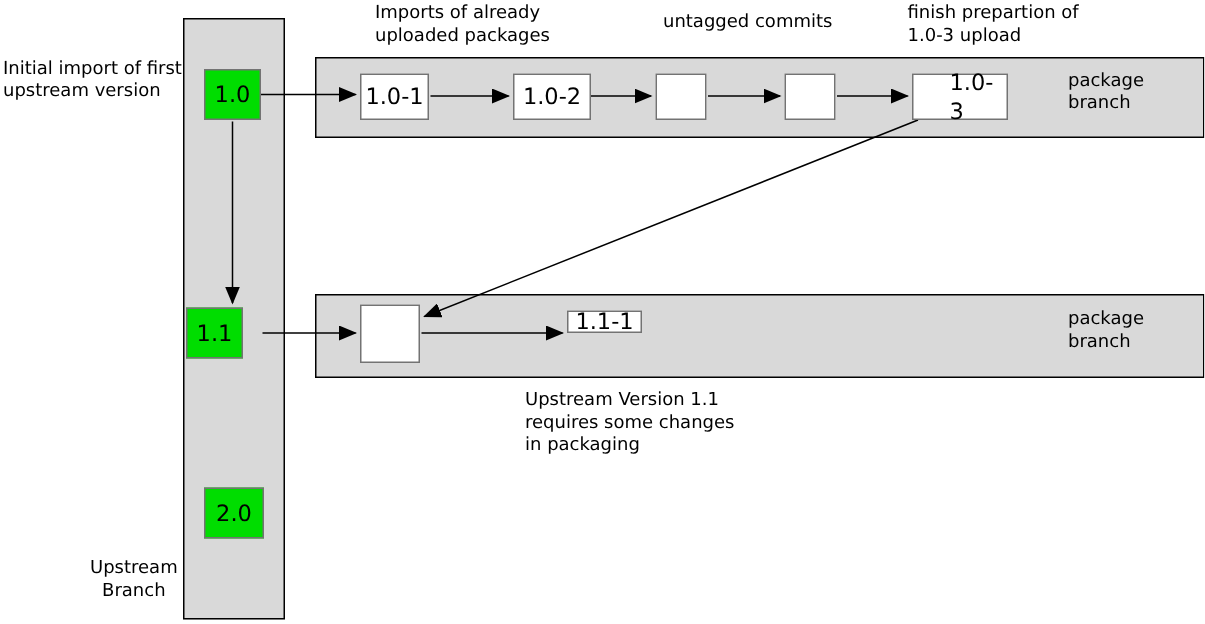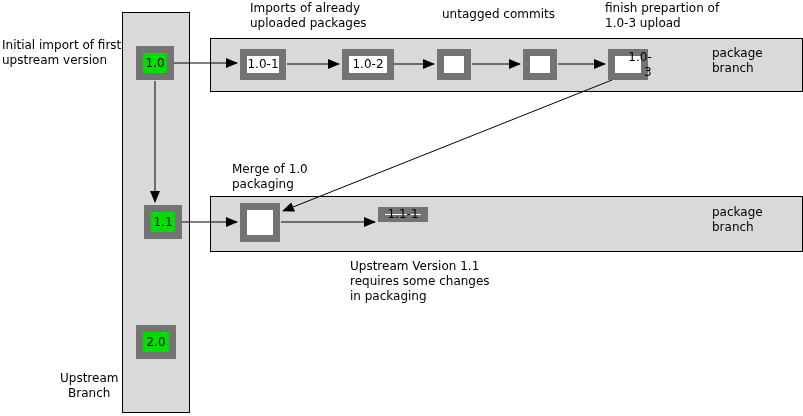--- a/index.html
+++ b/index.html
@@ -24,40 +24,39 @@
   }
   .band-upstream { left: 122px; top: 12px; width: 68px; height: 401px; }
   .band-pkg10    { left: 210px; top: 38px; width: 593px; height: 54px; }
   .band-pkg11    { left: 210px; top: 196px; width: 593px; height: 56px; }
 
   .arrows { position: absolute; left: 0; top: 0; z-index: 2; pointer-events: none; }
   .arrows line { stroke: var(--line, #000); stroke-width: 1; }
 
   .node {
     position: absolute;
-    border: 7px solid #737373;
+    border: 1px solid #737373;
     display: flex;
     align-items: center;
     justify-content: center;
     z-index: 3;
-    font-size: 12px;
-    text-align: right;
+    font-size: 15px;
   }
   .node-green { background: var(--upstream-node-fill, #00dd00); }
   .node-white { background: var(--commit-node-fill, #ffffff); }
 
   .n-10 { left: 136px; top: 46px;  width: 38px; height: 34px; }
-  .n-11 { left: 144px; top: 205px; width: 38px; height: 34px; }
+  .n-11 { left: 124px; top: 205px; width: 38px; height: 34px; }
   .n-20 { left: 136px; top: 325px; width: 40px; height: 34px; }
 
   .c-101   { left: 240px; top: 49px;  width: 46px; height: 31px; }
   .c-102   { left: 342px; top: 49px;  width: 52px; height: 31px; }
   .c-u1    { left: 437px; top: 49px;  width: 34px; height: 31px; }
   .c-u2    { left: 523px; top: 49px;  width: 34px; height: 31px; }
-  .c-103   { left: 608px; top: 49px;  width: 40px; height: 31px; padding-left: 24px; }
+  .c-103   { left: 608px; top: 49px;  width: 64px; height: 31px; padding-left: 24px; }
   .c-merge { left: 240px; top: 203px; width: 40px; height: 39px; }
   .c-111   { left: 378px; top: 207px; width: 50px; height: 15px; }
 
   .label {
     position: absolute;
     white-space: pre-line;
     z-index: 4;
   }
   .lbl-initial   { left: 2px;   top: 38px;  width: 124px; }
   .lbl-imports   { left: 250px; top: 1px; }
@@ -112,21 +111,19 @@
 upstream version</div>
   <div class="label lbl-untagged">untagged commits</div>
   <div class="label lbl-imports">Imports of already
 uploaded packages</div>
   <div class="label lbl-finish">finish prepartion of
 1.0-3 upload</div>
   <div class="label lbl-pkg10">package
 branch</div>
   <div class="label lbl-pkg11">package
 branch</div>
-  <div class="label lbl-merge">Merge of 1.0
-packaging</div>
   <div class="label lbl-up11">Upstream Version 1.1
 requires some changes
 in packaging</div>
   <div class="label lbl-upstream">Upstream
 Branch</div>
 
 </div>
 
 </body></html>

